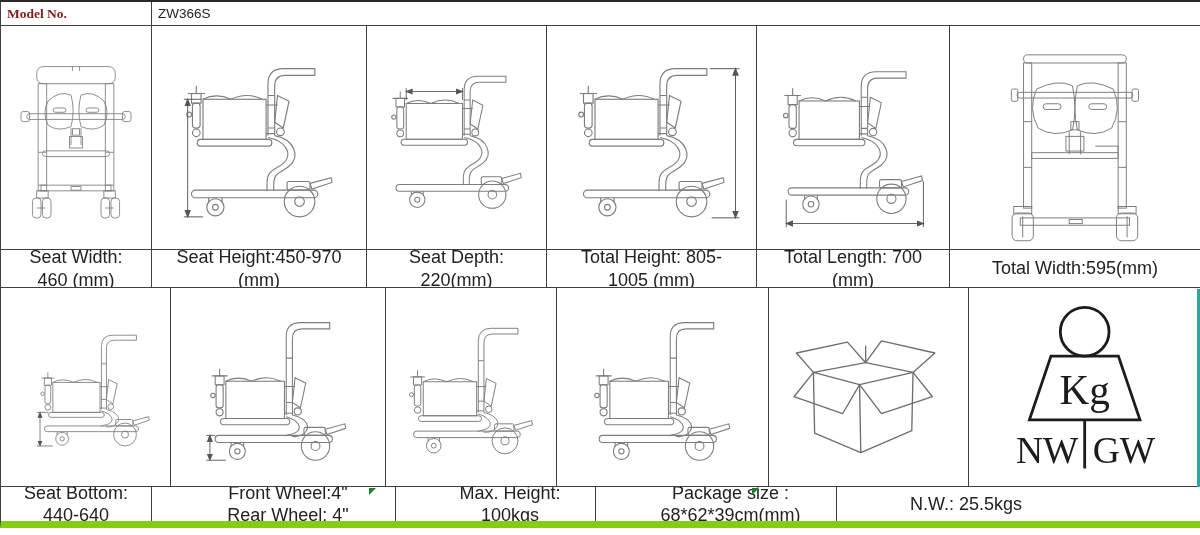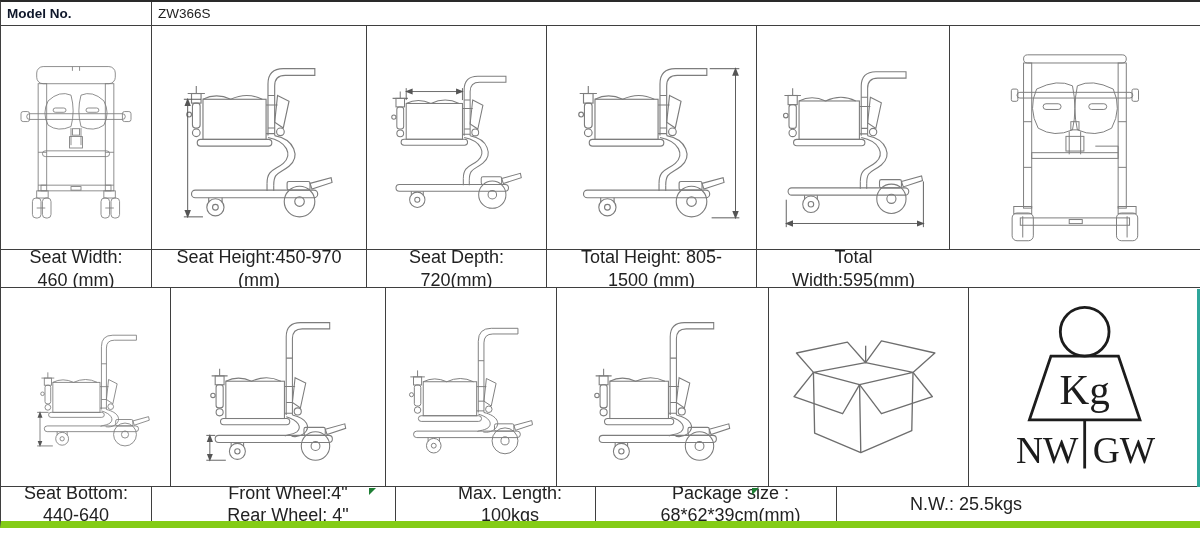--- a/index.html
+++ b/index.html
@@ -16,21 +16,21 @@
   .sec-head{top:0;height:26px;grid-template-columns:151px 1fr;border-top:2px solid #2a2a2a;border-bottom:1px solid var(--line);}
   .sec-draw1{top:26px;height:224px;border-bottom:1px solid var(--line);}
   .sec-lab1 {top:250px;height:38px;border-bottom:1px solid var(--line);}
   .sec-draw2{top:288px;height:199px;border-bottom:1px solid var(--line);padding-left:19px;}
   .sec-lab2 {top:487px;height:41px;border-bottom:7px solid #84cc16;gap:29px;}
   .cols-top{grid-template-columns:151px 215px 180px 210px 193px 1fr;}
   .cols-bot{grid-template-columns:151px 215px 171px 212px 200px 117px 1fr;}
   .cell{border-right:1px solid var(--line);box-sizing:border-box;display:flex;align-items:center;justify-content:center;overflow:hidden;position:relative;}
   .cell:last-child{border-right:none;}
   .hcell{justify-content:flex-start;padding-left:6px;font-size:13.5px;}
-  .hcell.bold{font-weight:bold;color:#0f172a;}
+  .hcell.bold{font-weight:bold;color:#7f1d1d;font-family:Liberation Serif, serif;}
   .lcell{font-size:18px;text-align:center;padding:1px 20px;}
   .lcell span{white-space:pre-line;line-height:1.25;}
   .span2{grid-column:6 / 8;}
   svg.draw{display:block;}
   .tealline{position:absolute;right:0;top:289px;width:3px;height:198px;background:#2ea69b;}
   .tri{position:absolute;width:0;height:0;border-top:7px solid #1e7e34;border-right:7px solid transparent;}
   .tri.t1{left:369px;top:488px;}
   .tri.t2{left:752px;top:488px;}
 </style>
 </head>
@@ -212,24 +212,27 @@
   </div>
 
   <div class="sec sec-lab1 cols-top">
     <div class="cell lcell">
         <span>Seat Width: 460 (mm)</span>
       </div>
     <div class="cell lcell">
         <span>Seat Height:450-970 (mm)</span>
       </div>
     <div class="cell lcell">
-        <span>Seat Depth: 720(mm)</span>
-      </div>
-    <div class="cell lcell">
-        <span>Total Height: 805-1500 (mm)</span>
+        <span>Seat Depth: 220(mm)</span>
+      </div>
+    <div class="cell lcell">
+        <span>Total Height: 805-1005 (mm)</span>
+      </div>
+    <div class="cell lcell">
+        <span>Total Length: 700 (mm)</span>
       </div>
     <div class="cell lcell">
         <span>Total Width:595(mm)</span>
       </div>
   </div>
 
   <div class="sec sec-draw2 cols-bot">
     <div class="cell">
       <svg class="draw" viewBox="0 0 210 205" style="height:182px">
         <use href="#sv-side-low"></use>
@@ -290,21 +293,21 @@
 
   <div class="sec sec-lab2 cols-bot">
     <div class="cell lcell">
         <span>Height of Seat Bottom: 440-640 (mm)</span>
       </div>
     <div class="cell lcell">
         <span>Front Wheel:4"
 Rear Wheel: 4"</span>
       </div>
     <div class="cell lcell">
-        <span>Max. Length: 100kgs</span>
+        <span>Max. Height: 100kgs</span>
       </div>
     <div class="cell lcell">
         <span>Package size : 68*62*39cm(mm)</span>
       </div>
     <div class="cell lcell">
         <span>N.W.: 25.5kgs</span>
       </div>
   </div>
 
   <div class="tealline"></div>

